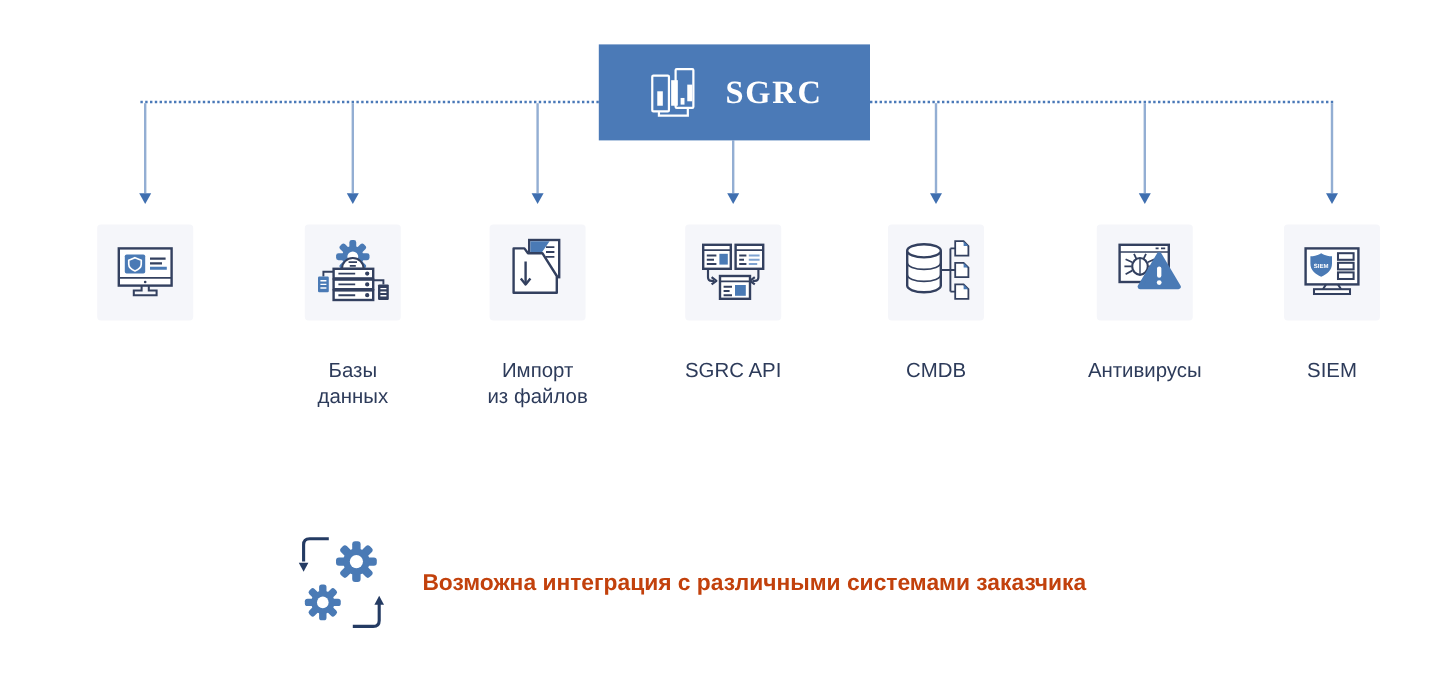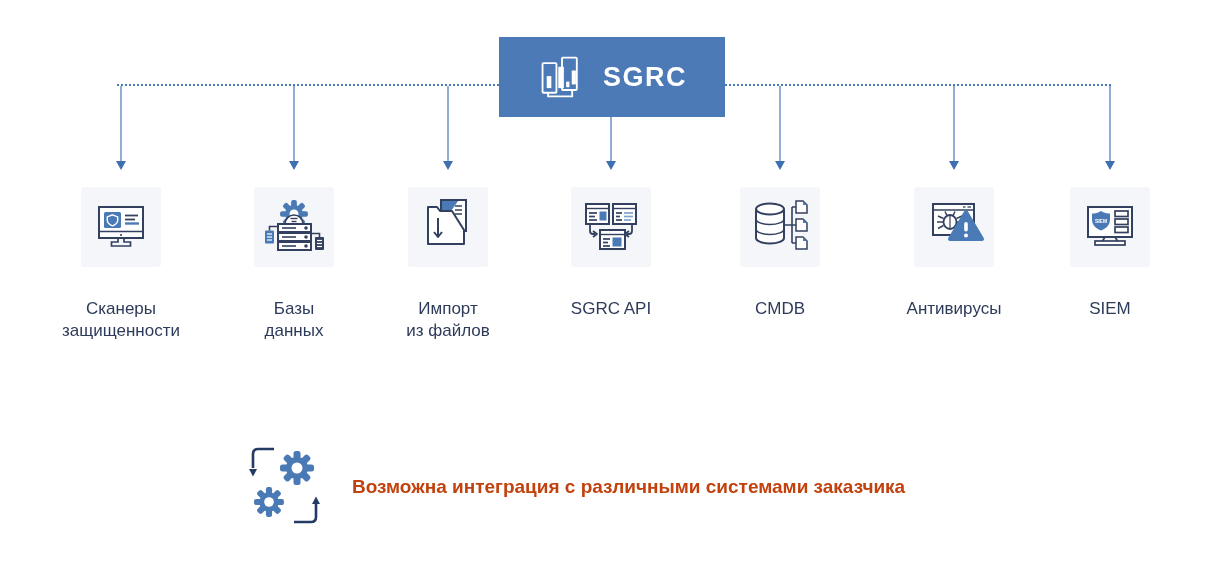--- a/index.html
+++ b/index.html
@@ -5,21 +5,21 @@
   html,body{margin:0;padding:0;background:#fff;}
   .canvas{
     position:relative;width:1209px;height:567px;background:#ffffff;
     font-family:"Liberation Sans", sans-serif;overflow:hidden;
   }
   
   .trunk{position:absolute;left:117px;top:84px;width:994px;height:0;
     border-top:2px dotted #4a79b8;z-index:1;}
   
   .sgrc-box{position:absolute;left:499px;top:37px;width:226px;height:80px;
-    background:#4b7ab7;z-index:2;display:flex;align-items:center;justify-content:center;gap:16px;}
+    background:#4b7ab7;z-index:2;display:flex;align-items:center;justify-content:center;gap:16px;font-family:Liberation Serif, serif;}
   .sgrc-title{color:#ffffff;font-size:27px;font-weight:bold;letter-spacing:1.5px;}
   
   .connector{position:absolute;width:12px;display:flex;flex-direction:column;align-items:center;z-index:1;}
   .connector .cline{width:1.5px;background:#93aed3;flex:1;}
   .connector .chead{width:0;height:0;border-left:5.5px solid transparent;
     border-right:5.5px solid transparent;border-top:9px solid #3f6fb0;}
   
   .tile{position:absolute;top:187px;width:80px;height:80px;background:#f5f6fa;
     border-radius:3px;display:flex;align-items:center;justify-content:center;}
   .tile svg{display:block;}
@@ -239,22 +239,20 @@
       <g fill="#ffffff" stroke="#33405f" stroke-width="1.7">
         <rect x="45" y="24" width="13" height="5.5"></rect>
         <rect x="45" y="32" width="13" height="5.5"></rect>
         <rect x="45" y="40" width="13" height="5.5"></rect>
       </g>
       <path d="M35 50 L32.5 54 M45 50 L47.5 54" stroke="#33405f" stroke-width="1.7"></path>
       <rect x="25" y="54" width="30" height="4" fill="#ffffff" stroke="#33405f" stroke-width="1.7"></rect>
     </svg>
   </div>
 
-  <div class="syslabel" style="left:41px">Сканеры
-защищенности</div>
   <div class="syslabel" style="left:368px">Импорт
 из файлов</div>
   <div class="syslabel" style="left:214px">Базы
 данных</div>
   <div class="syslabel" style="left:531px">SGRC API</div>
   <div class="syslabel" style="left:700px">CMDB</div>
   <div class="syslabel" style="left:874px">Антивирусы</div>
   <div class="syslabel" style="left:1030px">SIEM</div>
 
   <div class="footer-icon">

